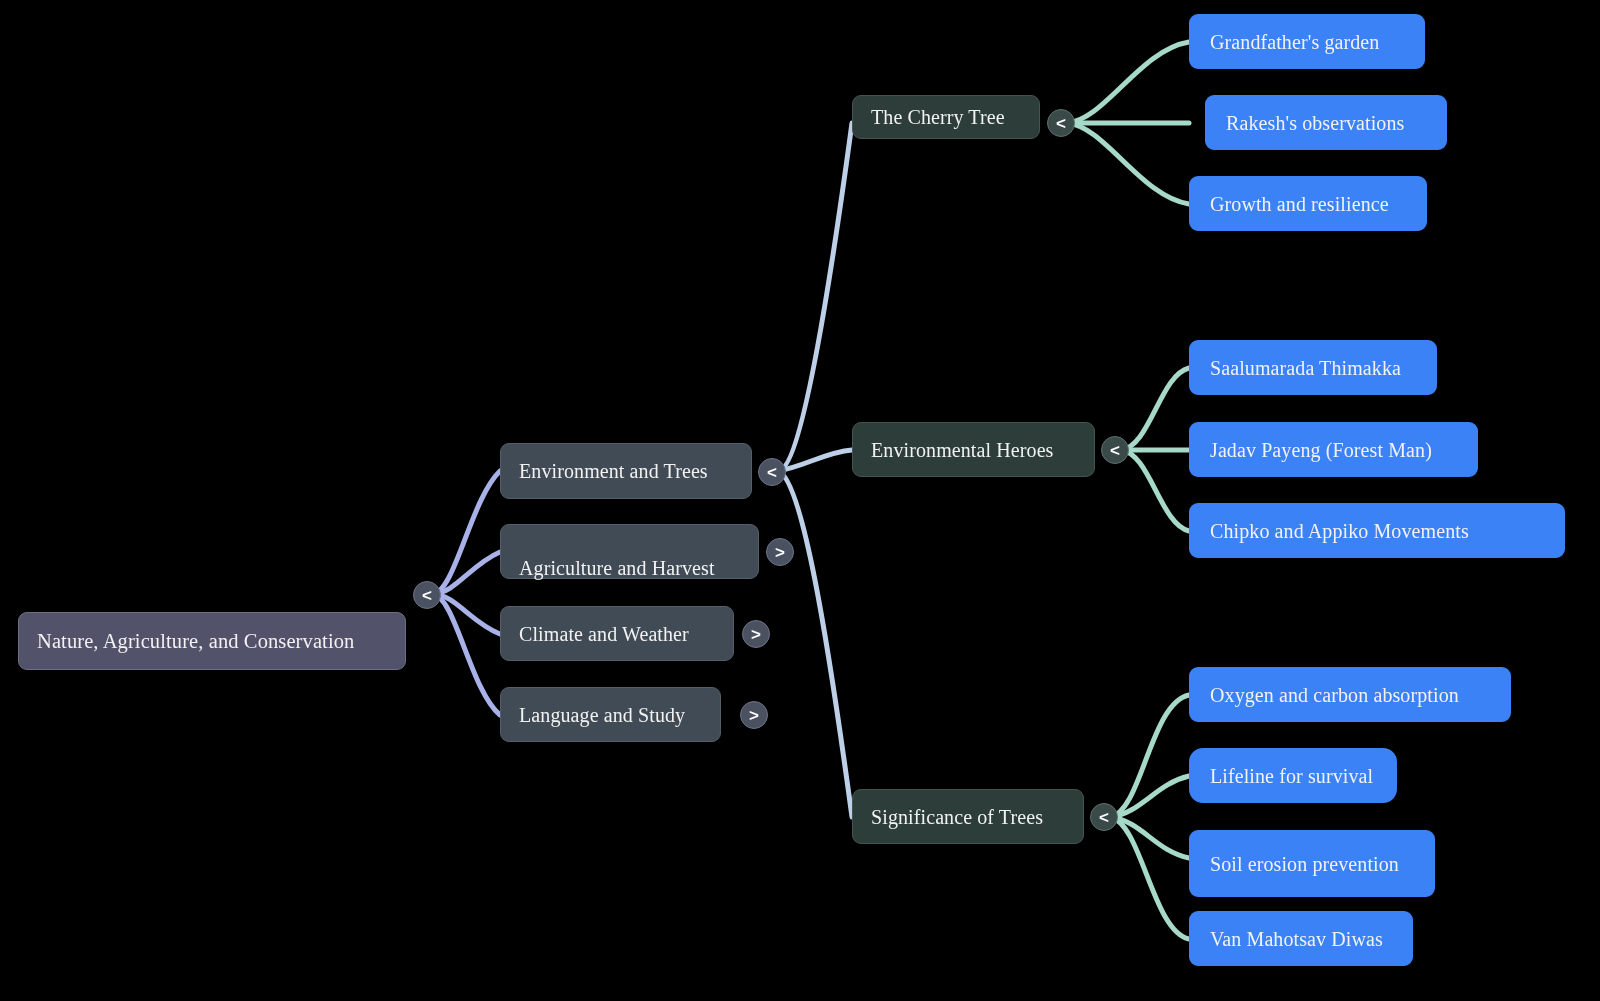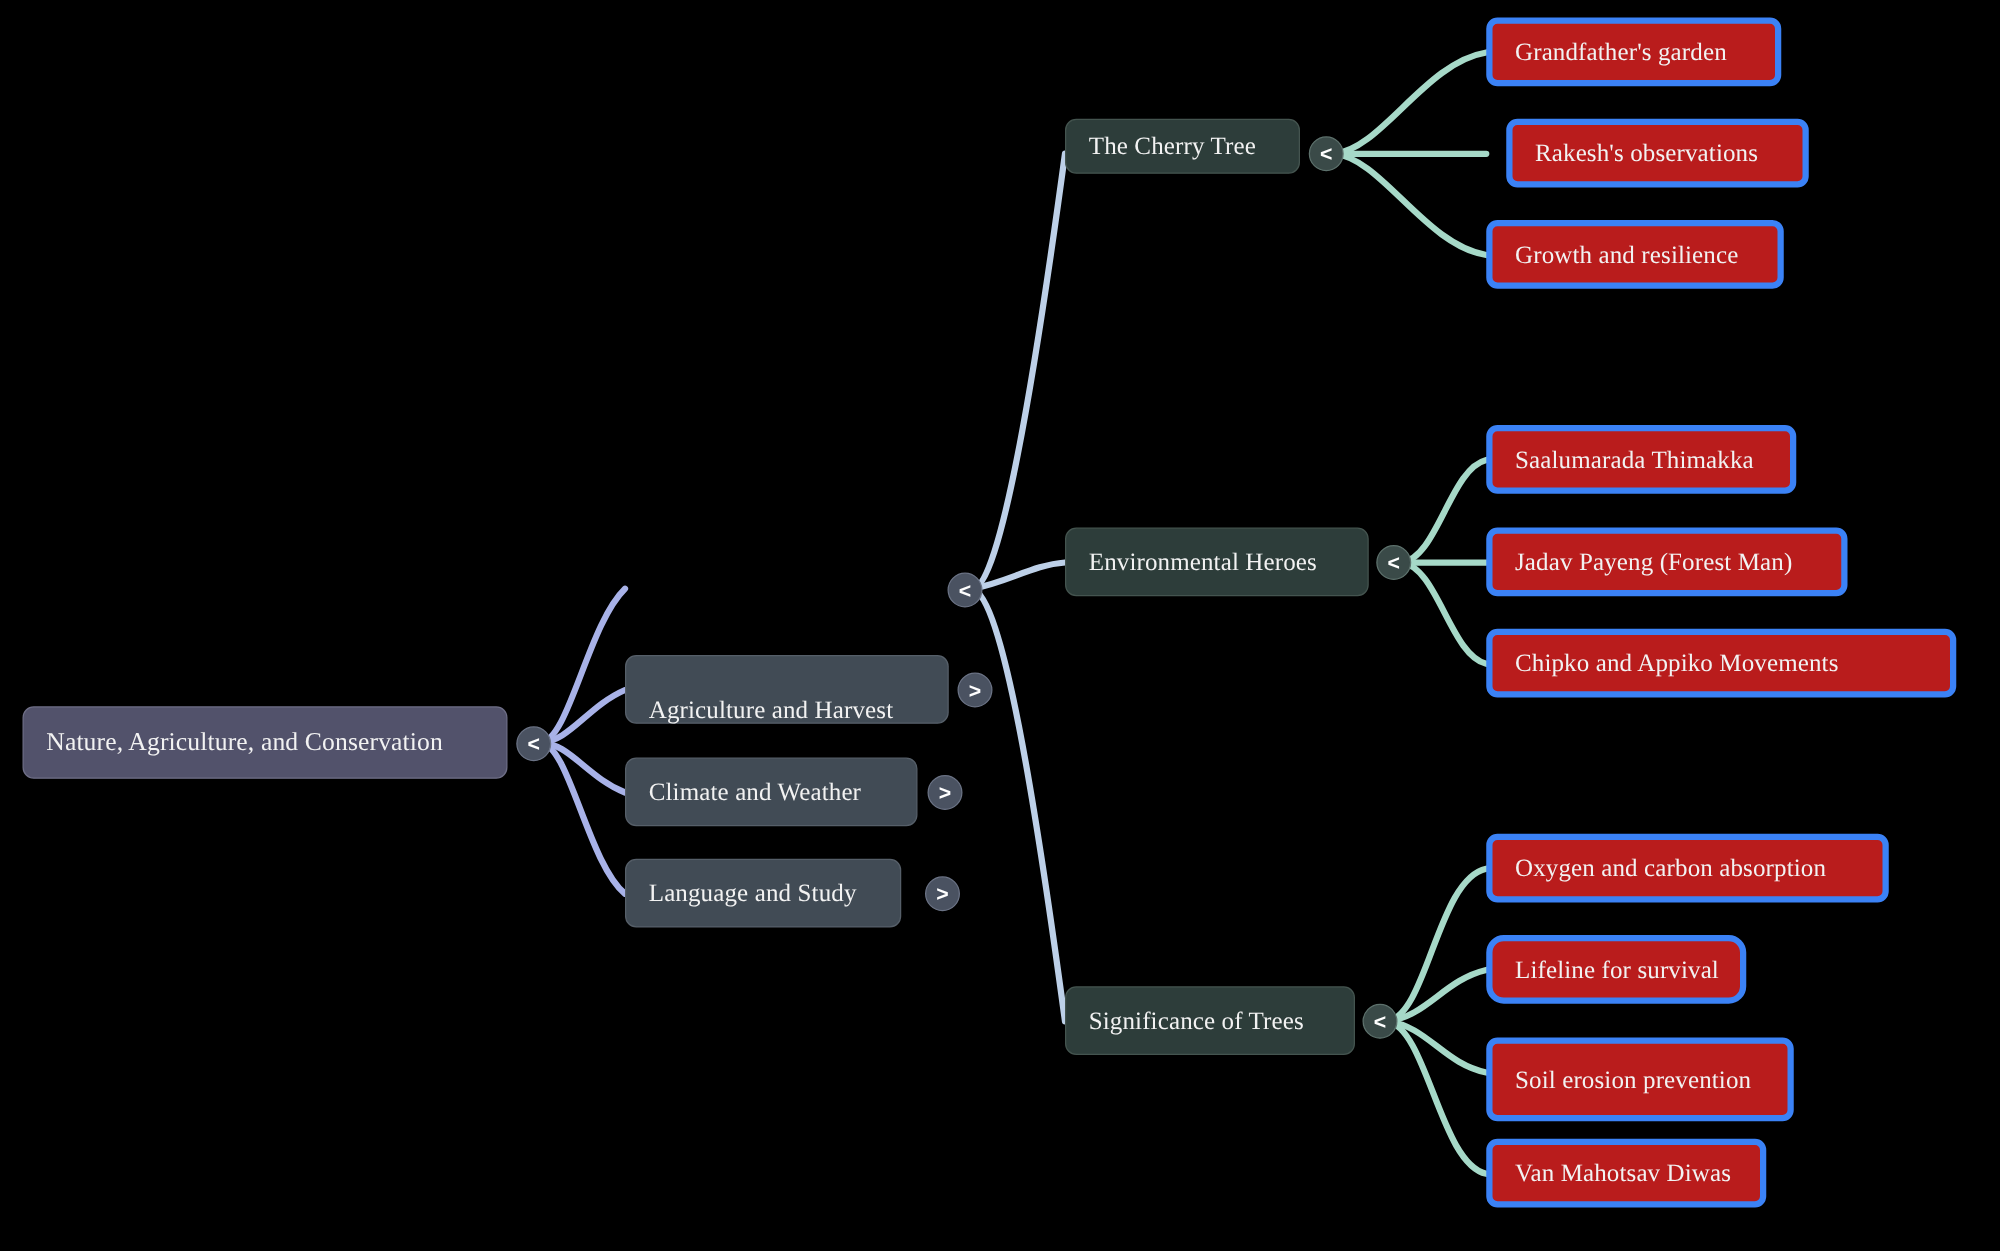--- a/index.html
+++ b/index.html
@@ -33,32 +33,33 @@
     font-size: 20px;
     line-height: 1;
     white-space: nowrap;
     padding: 0 18px;
     letter-spacing: 0.1px;
   }
   .node.root {
     background: #52526b;
     border: 1px solid #6e6e86;
     font-size: 20.5px;
+    margin-top: 47px;
   }
   .node.l2 {
     background: #414b55;
     border: 1px solid #565f69;
   }
   .node.l3 {
     background: #2d3d3a;
     border: 1px solid #44544f;
   }
   .node.leaf {
-    background: #b91c1c;
-    border: 5px solid #3b82f6;
+    background: #3b82f6;
+    border: 3px solid #3b82f6;
   }
   .toggle {
     position: absolute;
     width: 26px;
     height: 26px;
     border-radius: 50%;
     display: flex;
     align-items: center;
     justify-content: center;
     font-family: "Liberation Sans", sans-serif;
@@ -110,20 +111,23 @@
     </g>
   </svg>
 
   <div class="node root" style="left:18px; top:565px; width:388px; height:58px;">
     <span>Nature, Agriculture, and Conservation</span>
   </div>
   <div class="toggle blue" style="left:413px; top:581px;">
     <span>&lt;</span>
   </div>
 
+  <div class="node l2" style="left:500px; top:443px; width:252px; height:56px;">
+    <span>Environment and Trees</span>
+  </div>
   <div class="toggle blue" style="left:758px; top:458px;">
     <span>&lt;</span>
   </div>
 
   <div class="node l2" style="left:500px; top:524px; width:259px; height:55px;align-items:flex-end;">
     <span>Agriculture and Harvest</span>
   </div>
   <div class="toggle blue" style="left:766px; top:538px;">
     <span>&gt;</span>
   </div>

